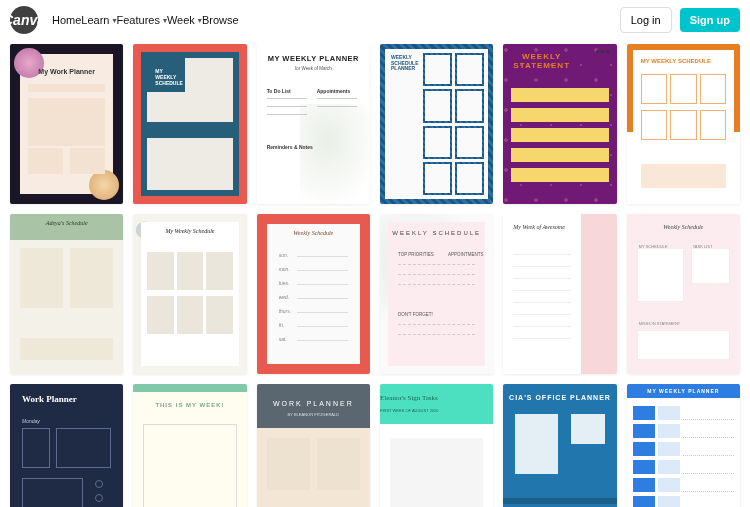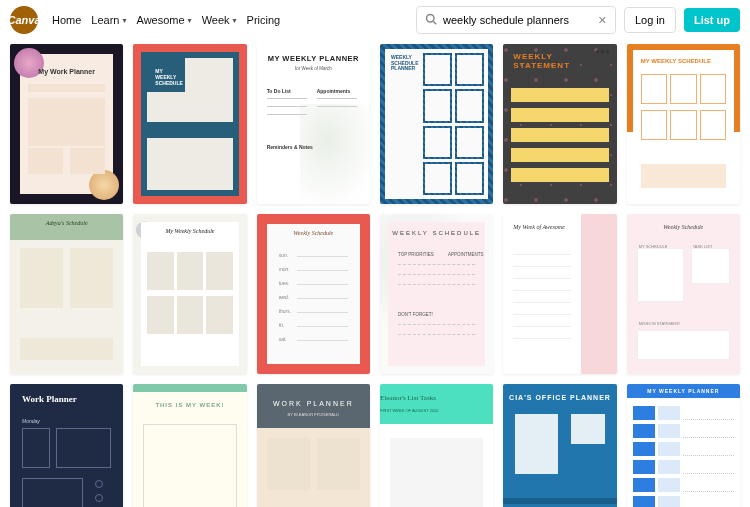--- a/index.html
+++ b/index.html
@@ -1,19 +1,19 @@
 <!DOCTYPE html>
 <html><head>
 <meta charset="utf-8">
 <style>
   * { box-sizing: border-box; margin: 0; padding: 0; }
   body { font-family: -apple-system, BlinkMacSystemFont, "Segoe UI", Helvetica, Arial, sans-serif; background: #fff; width: 750px; height: 507px; overflow: hidden; }
   .topbar { display: flex; align-items: center; padding: 6px 10px; gap: 8px; }
-  .logo { width: 28px; height: 28px; border-radius: 50%; background: #a16207; display: flex; align-items: center; justify-content: center; color: #fff; font-weight: 700; font-size: 11px; font-style: italic; }
-  .nav { display: flex; gap: 10px; align-items: center; font-size: 11px; color: #111; margin-left: 6px; }
+  .logo { width: 28px; height: 28px; border-radius: 50%; background: #404040; display: flex; align-items: center; justify-content: center; color: #fff; font-weight: 700; font-size: 14px; font-style: italic; }
+  .nav { display: flex; align-items: center; font-size: 11px; color: #111; margin-left: 6px; }
   .nav-item { cursor: pointer; display: flex; align-items: center; gap: 3px; }
   .chev { font-size: 8px; color: #555; }
   .spacer { flex: 1; }
   .searchbox { display: flex; align-items: center; background: #fff; border: 1px solid #ddd; border-radius: 4px; height: 28px; padding: 0 8px; width: 200px; gap: 6px; }
   .searchbox input { border: none; outline: none; font-size: 11px; flex: 1; }
   .searchbox .sicon, .searchbox .xicon { color: #888; font-size: 11px; }
   .btn { font-size: 11px; padding: 6px 10px; border-radius: 4px; cursor: pointer; border: 1px solid #ddd; background: #fff; }
   .btn.primary { background: #00c4cc; color: #fff; border: none; font-weight: 600; }
   .grid { display: grid; grid-template-columns: repeat(6, 1fr); gap: 10px; padding: 4px 10px 10px; }
   .card { width: 100%; height: 160px; border-radius: 2px; overflow: hidden; position: relative; background: #f7f7f7; cursor: pointer; box-shadow: 0 1px 3px rgba(0,0,0,0.08); }
@@ -46,21 +46,21 @@
   .t3 .sub { position:absolute; top:22px; left:0; right:0; text-align:center; font-size:4.5px; color:#555; }
   .t3 .lbl { position:absolute; font-size:5px; color:#333; font-weight:600; }
   .t3 .ln { position:absolute; height:1px; background:#ccc; }
 
   .t4 { background:repeating-linear-gradient(45deg,#2b6fa3,#2b6fa3 3px,#1d5581 3px,#1d5581 6px); }
   .t4 .inner { inset:5px; background:#fafafa; }
   .t4 .grid4 { position:absolute; inset:4px 4px 4px 38px; display:grid; grid-template:repeat(4,1fr)/repeat(2,1fr); gap:3px; }
   .t4 .grid4 div { border:2px solid #2b6fa3; border-image: repeating-linear-gradient(45deg,#2b6fa3,#2b6fa3 2px,#1d5581 2px,#1d5581 4px) 2; }
   .t4 .ttl { position:absolute; top:6px; left:6px; font-size:5px; font-weight:800; color:#1d5581; width:30px; line-height:1.1; }
 
-  .t5 { background:#404040; }
+  .t5 { background:#701a75;text-align:center; }
   .t5 .dots { position:absolute; inset:0; background: radial-gradient(circle at 10% 20%, #e8a 2px, transparent 2px), radial-gradient(circle at 60% 70%, #e8a 1px, transparent 1px); background-size: 30px 30px; opacity:0.3; }
   .t5 .ttl { position:absolute; top:8px; left:10px; font-size:8px; font-weight:800; color:#e67e22; letter-spacing:1px; }
   .t5 .bar { position:absolute; left:8px; right:8px; height:14px; background:#f5d76e; }
   .t5 .menu { position:absolute; top:6px; right:8px; display:flex; gap:2px; }
   .t5 .menu span { width:3px; height:3px; background:#333; border-radius:50%; }
 
   .t6 { background:linear-gradient(#e67e22 55%, #fff 55%); }
   .t6 .inner { inset:6px; background:#fff; }
   .t6 .ttl { position:absolute; top:8px; left:8px; font-size:6px; font-weight:700; color:#e67e22; }
   .t6 .cellrow { position:absolute; left:8px; right:8px; height:30px; display:grid; grid-template-columns:repeat(3,1fr); gap:3px; }
@@ -152,42 +152,32 @@
 
 <div class="topbar">
   <div class="logo">Canva</div>
   <div class="nav">
     <span class="nav-item">Home</span>
     <span class="nav-item">
         <span>Learn</span>
         <span class="chev">▾</span>
       </span>
     <span class="nav-item">
-        <span>Awesome</span>
+        <span>Features</span>
         <span class="chev">▾</span>
       </span>
     <span class="nav-item">
         <span>Week</span>
         <span class="chev">▾</span>
       </span>
-    <span class="nav-item">Pricing</span>
+    <span class="nav-item">Browse</span>
   </div>
   <div class="spacer"></div>
-  <div class="searchbox">
-    <span class="sicon">
-      <svg width="12" height="12" viewBox="0 0 16 16" fill="none" stroke="#888" stroke-width="2">
-          <circle cx="7" cy="7" r="5"></circle>
-          <line x1="11" y1="11" x2="15" y2="15"></line>
-        </svg>
-    </span>
-    <input value="weekly schedule planners" style="">
-    <span class="xicon">✕</span>
-  </div>
   <button class="btn">Log in</button>
-  <button class="btn primary">List up</button>
+  <button class="btn primary">Sign up</button>
 </div>
 
 <div class="grid">
 
   <div class="card t1">
     <div class="inner">
       <div class="fl fl1"></div>
         <div class="fl fl2"></div>
       <div class="ttl">My Work Planner</div>
       <div class="box b1"></div>
@@ -370,21 +360,21 @@
   <div class="card t15">
     <div class="hdr"></div>
     <div class="ttl">WORK PLANNER</div>
     <div class="sub">BY ELEANOR FITZGERALD</div>
     <div class="b b1"></div>
       <div class="b b2"></div>
   </div>
 
   <div class="card t16">
     <div class="hdr"></div>
-    <div class="ttl">Eleanor's List Tasks</div>
+    <div class="ttl">Eleanor's Sign Tasks</div>
     <div class="sub">FIRST WEEK OF AUGUST 2020</div>
     <div class="col" style="left:10px"></div>
     <div class="col" style="right:10px"></div>
   </div>
 
   <div class="card t17">
     <div class="ttl">CIA'S OFFICE PLANNER</div>
     <div class="b b1"></div>
       <div class="b b2"></div>
     <div class="stripes"></div>

